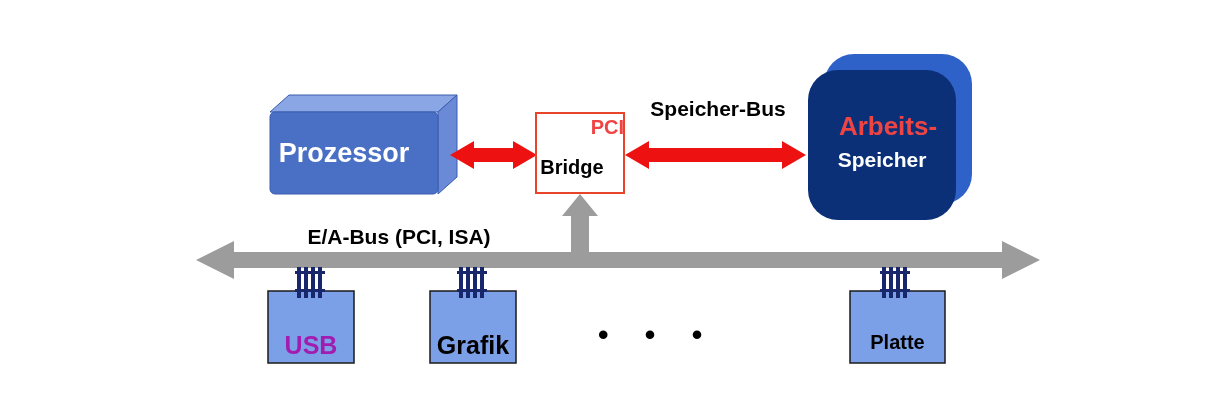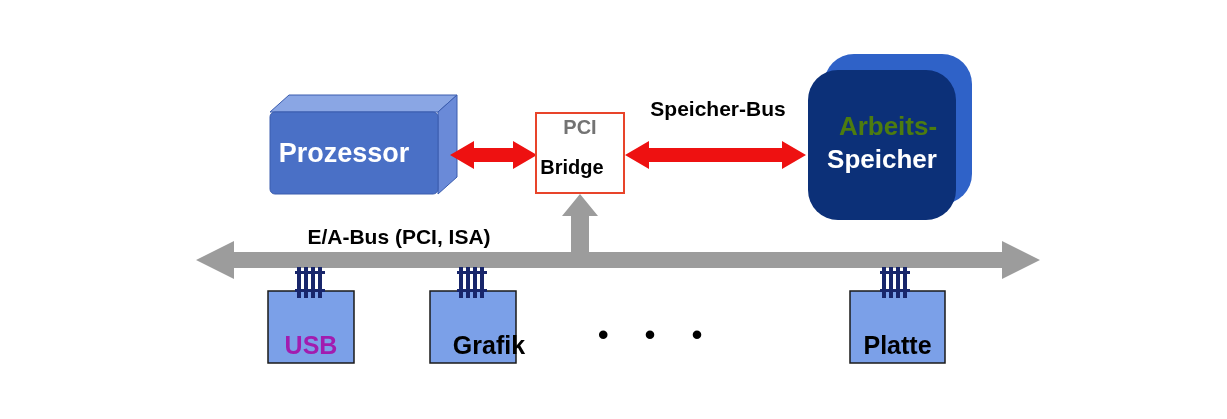--- a/index.html
+++ b/index.html
@@ -3,29 +3,29 @@
 <meta charset="utf-8">
 <style>
   html,body{margin:0;padding:0;background:#ffffff;}
   #stage{
     position:relative;width:1227px;height:419px;background:#ffffff;overflow:hidden;
     font-family:"Liberation Sans","DejaVu Sans",sans-serif;font-weight:bold;color:#000;
   }
   #shapes{position:absolute;left:0;top:0;width:1227px;height:419px;}
   .lbl{position:absolute;text-align:center;white-space:nowrap;}
   .lbl-processor{left:270px;top:138px;width:148px;font-size:27px;color:#ffffff;}
-  .lbl-bridge1{left:536px;top:116px;width:88px;font-size:20px;color:#737373;}
+  .lbl-bridge1{left:536px;top:116px;width:88px;font-size:20px;color:#ef4444;text-align:right;}
   .lbl-bridge2{left:536px;top:156px;width:72px;font-size:20px;color:#000;}
   .lbl-speicherbus{left:627px;top:97px;width:182px;font-size:21px;color:#000;}
-  .lbl-memory1{left:808px;top:110px;width:160px;font-size:26px;line-height:33px;color:#4d7c0f;}
-  .lbl-memory2{left:808px;top:143px;width:148px;font-size:26px;line-height:33px;color:#ffffff;}
+  .lbl-memory1{left:808px;top:110px;width:160px;font-size:26px;line-height:33px;color:#ef4444;}
+  .lbl-memory2{left:808px;top:143px;width:148px;font-size:21px;line-height:33px;color:#ffffff;}
   .lbl-iobus{left:284px;top:225px;width:230px;font-size:21px;color:#000;}
   .lbl-usb{left:268px;top:331px;width:86px;font-size:25px;color:#a21caf;}
-  .lbl-grafik{left:430px;top:331px;width:86px;font-size:25px;color:#000;padding-left:16px;}
-  .lbl-platte{left:850px;top:331px;width:95px;font-size:25px;color:#000;}
+  .lbl-grafik{left:430px;top:331px;width:86px;font-size:25px;color:#000;}
+  .lbl-platte{left:850px;top:331px;width:95px;font-size:20px;color:#000;}
   .lbl-ellipsis{left:598px;top:318px;width:120px;font-size:30px;letter-spacing:14px;color:#000;text-align:left;}
 </style>
 </head>
 <body>
 
 <div id="stage">
 
   <svg id="shapes" viewBox="0 0 1227 419" aria-hidden="true">
 
     <polygon points="270,112 289,95 457,95 438,112" fill="#8aa6e4" stroke="#3a5cae" stroke-width="1"></polygon>

